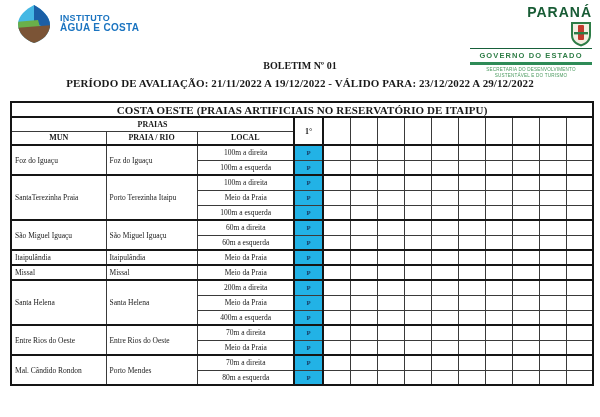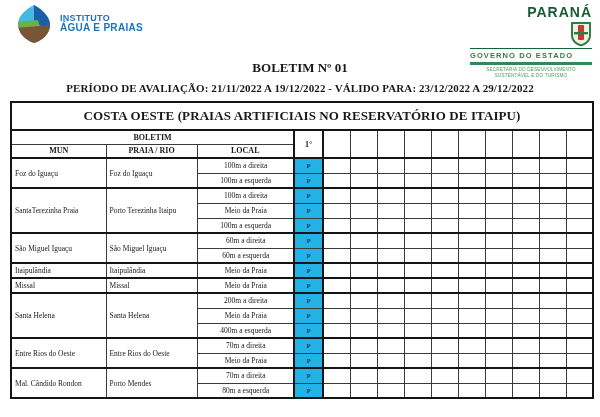--- a/index.html
+++ b/index.html
@@ -14,39 +14,39 @@
   .iat-mark { width:40px; height:40px; }
   .iat-text { font-family:"Liberation Sans", sans-serif; font-weight:bold; color:#1b74c0; line-height:1.05; letter-spacing:.3px; }
   .iat-text .l1 { font-size:9px; }
   .iat-text .l2 { font-size:10px; }
 
   
   .pr-logo { position:absolute; right:8px; top:5px; width:122px; font-family:"Liberation Sans", sans-serif; }
   .pr-top { display:flex; align-items:flex-end; justify-content:flex-end; border-bottom:1.5px solid #17603a; padding-bottom:1px;flex-direction:column; }
   .pr-name { font-size:14px; font-weight:bold; color:#185c35; letter-spacing:1px; line-height:1; margin-bottom:2px; }
   .pr-shield { width:22px; height:26px; margin-left:3px; flex:0 0 auto; }
-  .pr-gov { font-size:7.5px; font-weight:bold; color:#2e7d46; letter-spacing:1.1px; margin-top:2px; }
+  .pr-gov { font-size:7.5px; font-weight:bold; color:#2e7d46; letter-spacing:1.1px; text-align:center; margin-top:2px; }
   .pr-bar { height:3px; background:#2e8b57; margin-top:2px; }
   .pr-small { font-size:4.6px; color:#4a9a5f; text-align:center; line-height:1.25; margin-top:2px; letter-spacing:.2px; }
 
   
   .doc-titles { position:absolute; left:0; top:54px; width:100%; text-align:center; font-weight:bold; }
   .doc-title-main   { font-size:9px;   letter-spacing:.1px; }
-  .doc-title-bulletin { font-size:13px; margin-top:6px; }
+  .doc-title-bulletin { font-size:10px; margin-top:6px; }
   .doc-title-period { font-size:11px; margin-top:6px; letter-spacing:.1px; }
 
   
   table.board {
     position:absolute; left:10px; top:101px; width:580px;
     border-collapse:collapse; table-layout:fixed;
     border:2px solid #151515;
     font-size:7.5px;
   }
   td { border:1px solid #3a3a3a; vertical-align:middle; padding:0 2px; overflow:hidden; white-space:nowrap; }
-  tr.t-title td { height:28px; font-weight:bold; font-size:13px; text-align:center; border-bottom:2px solid #151515; letter-spacing:.1px; }
+  tr.t-title td { height:15px; font-weight:bold; font-size:11px; text-align:center; border-bottom:2px solid #151515; letter-spacing:.1px; }
   tr.t-bol td   { height:14px; font-weight:bold; text-align:center; font-size:8px; }
   tr.t-cols td  { height:14px; font-weight:bold; text-align:center; font-size:8px; border-bottom:2px solid #151515; }
   td.hcell-first { font-weight:bold; font-size:8.5px; text-align:center;
                    border-left:2px solid #151515; border-right:2px solid #151515; border-bottom:2px solid #151515; }
   td.hcell-empty { border-bottom:2px solid #151515; }
   tbody td { height:15px; }
   td.mun, td.praia { text-align:left; padding-left:3px; }
   td.local { text-align:center; padding-left:3px; }
   td.pcell { text-align:center; font-weight:bold; font-size:6.8px;
              border-left:2px solid #151515; border-right:2px solid #151515; }
@@ -66,21 +66,21 @@
       </defs>
       <g clip-path="url(#leafclip)">
         <rect x="0" y="0" width="40" height="40" fill="#45b8e4"></rect>
         <polygon points="20,0 42,0 42,26 20,20" fill="#1b5fa6"></polygon>
         <polygon points="2,18 24,16 26,23 2,26" fill="#6ab04a"></polygon>
         <polygon points="0,24 40,21 40,42 0,42" fill="#7b5436"></polygon>
       </g>
     </svg>
     <div class="iat-text">
       <div class="l1">INSTITUTO</div>
-      <div class="l2">ÁGUA E PRAIAS</div>
+      <div class="l2">ÁGUA E COSTA</div>
     </div>
   </div>
 
   <div class="pr-logo">
     <div class="pr-top">
       <div class="pr-name">PARANÁ</div>
       <svg class="pr-shield" viewBox="0 0 22 26">
         <path d="M1 1 h20 v13 c0 7 -5 10 -10 11.5 C6 24 1 21 1 14 Z" fill="#2e7d46"></path>
         <path d="M3 3 h16 v11 c0 5.5 -4 8 -8 9.3 C7 22 3 19.5 3 14 Z" fill="#f3efe2"></path>
         <rect x="8" y="4" width="6" height="15" fill="#c23b2e" rx="1"></rect>
@@ -115,21 +115,21 @@
         <col style="width: 27px;">
         <col style="width: 27px;">
         <col style="width: 27px;">
         <col style="width: 27px;">
       </colgroup>
     <tbody id="table-head">
       <tr class="t-title">
         <td id="title-cell" colspan="14">COSTA OESTE (PRAIAS ARTIFICIAIS NO RESERVATÓRIO DE ITAIPU)</td>
       </tr>
       <tr class="t-bol" id="boletim-row">
-        <td colspan="3">BOLETIM</td>
+        <td colspan="3">PRAIAS</td>
         <td class="hcell-first" rowspan="2">1°</td>
       <td class="hcell-empty" rowspan="2"></td>
           <td class="hcell-empty" rowspan="2"></td>
           <td class="hcell-empty" rowspan="2"></td>
           <td class="hcell-empty" rowspan="2"></td>
           <td class="hcell-empty" rowspan="2"></td>
           <td class="hcell-empty" rowspan="2"></td>
           <td class="hcell-empty" rowspan="2"></td>
           <td class="hcell-empty" rowspan="2"></td>
           <td class="hcell-empty" rowspan="2"></td>

